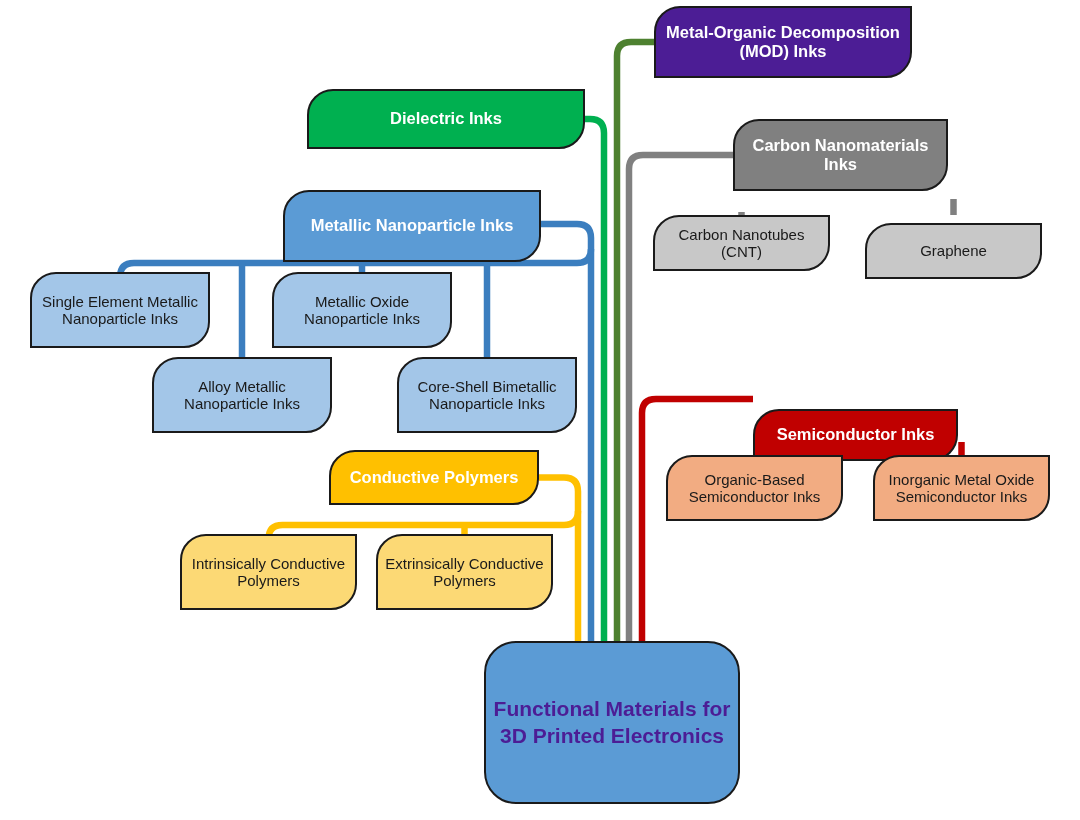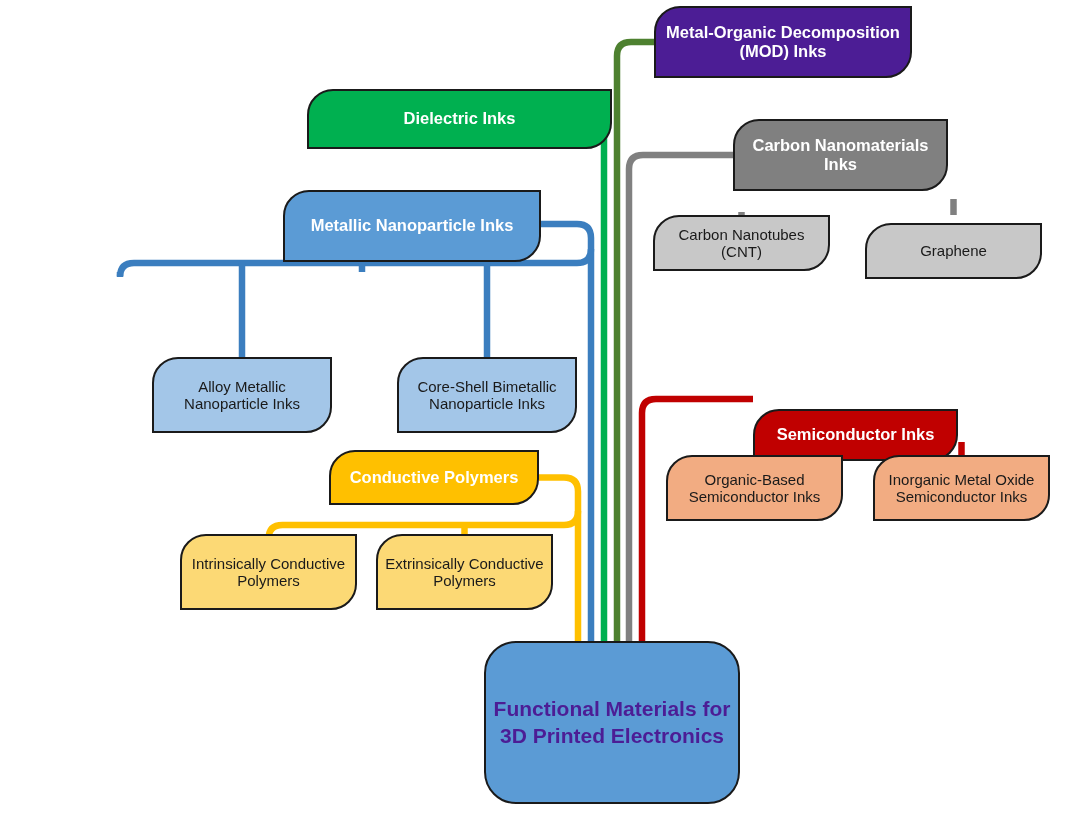--- a/index.html
+++ b/index.html
@@ -88,42 +88,48 @@
       <path d="M 741.5 212 L 741.5 215" fill="none" stroke="#808080" stroke-width="6.5" stroke-linecap="butt" stroke-linejoin="miter"></path>
       <path d="M 642 641 L 642 413 Q 642 399 656 399 L 753 399" fill="none" stroke="#C00000" stroke-width="6.5" stroke-linecap="butt" stroke-linejoin="miter"></path>
       <path d="M 961.5 442 L 961.5 455" fill="none" stroke="#C00000" stroke-width="6.5" stroke-linecap="butt" stroke-linejoin="miter"></path>
       <path d="M 754.5 455 L 754.5 455" fill="none" stroke="#C00000" stroke-width="6.5" stroke-linecap="butt" stroke-linejoin="miter"></path>
     </svg>
 
   <div class="node lvl1" id="n-mod" style="left: 654px; top: 6px; width: 258px; height: 72px; background: #4c1d95;">
     <span>Metal-Organic Decomposition (MOD) Inks</span>
   </div>
 
-  <div class="node lvl1" id="n-diel" style="left: 307px; top: 89px; width: 305px; height: 60px; background: rgb(0, 176, 80);">
+  <div class="node lvl1" id="n-diel" style="left: 307px; top: 89px; width: 278px; height: 60px; background: rgb(0, 176, 80);">
     <span>Dielectric Inks</span>
   </div>
 
   <div class="node lvl1" id="n-metal" style="left: 283px; top: 190px; width: 258px; height: 72px; background: rgb(91, 155, 213);">
     <span>Metallic Nanoparticle Inks</span>
   </div>
 
   <div class="node lvl1" id="n-poly" style="left: 329px; top: 450px; width: 210px; height: 55px; background: rgb(255, 192, 0);">
     <span>Conductive Polymers</span>
   </div>
 
   <div class="node lvl1" id="n-carbon" style="left: 733px; top: 119px; width: 215px; height: 72px; background: rgb(128, 128, 128);">
     <span>Carbon Nanomaterials Inks</span>
   </div>
 
   <div class="node lvl1" id="n-semi" style="left: 753px; top: 373px; width: 205px; height: 52px; background: rgb(192, 0, 0); margin-top: 36px;">
     <span>Semiconductor Inks</span>
   </div>
 
+  <div class="node lvl2" style="left: 30px; top: 272px; width: 180px; height: 76px; background: rgb(163, 198, 232);">
+    <span>Single Element Metallic Nanoparticle Inks</span>
+  </div>
   <div class="node lvl2" style="left: 152px; top: 357px; width: 180px; height: 76px; background: rgb(163, 198, 232);">
     <span>Alloy Metallic Nanoparticle Inks</span>
+  </div>
+  <div class="node lvl2" style="left: 272px; top: 272px; width: 180px; height: 76px; background: rgb(163, 198, 232);">
+    <span>Metallic Oxide Nanoparticle Inks</span>
   </div>
   <div class="node lvl2" style="left: 397px; top: 357px; width: 180px; height: 76px; background: rgb(163, 198, 232);">
     <span>Core-Shell Bimetallic Nanoparticle Inks</span>
   </div>
 
   <div class="node lvl2" style="left: 180px; top: 534px; width: 177px; height: 76px; background: rgb(252, 217, 117);">
     <span>Intrinsically Conductive Polymers</span>
   </div>
   <div class="node lvl2" style="left: 376px; top: 534px; width: 177px; height: 76px; background: rgb(252, 217, 117);">
     <span>Extrinsically Conductive Polymers</span>

